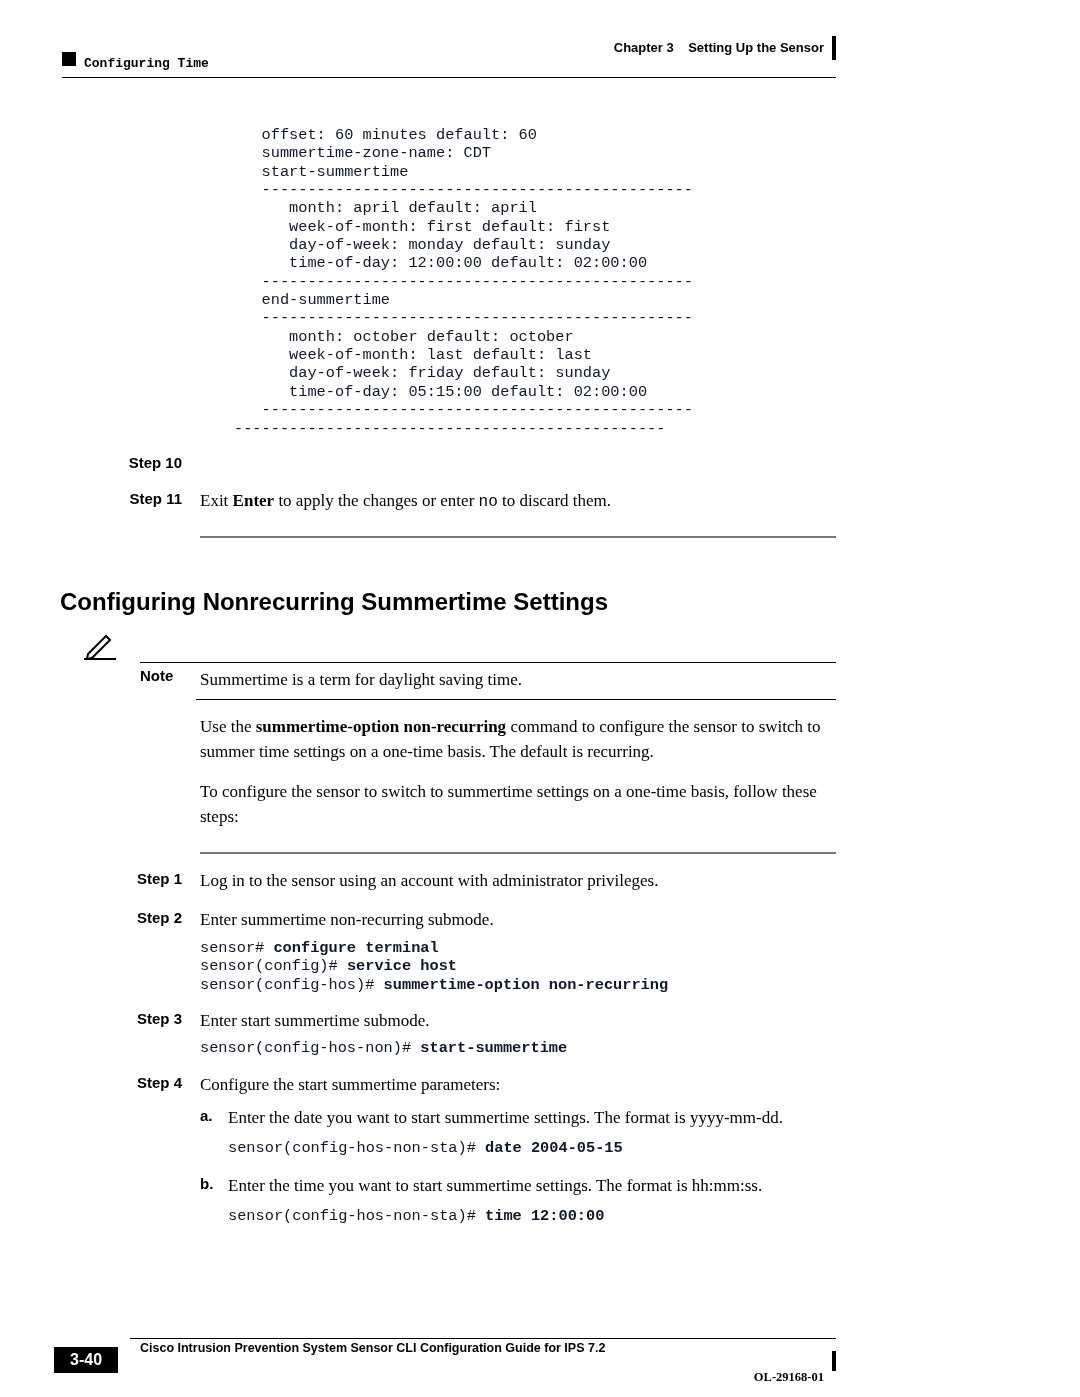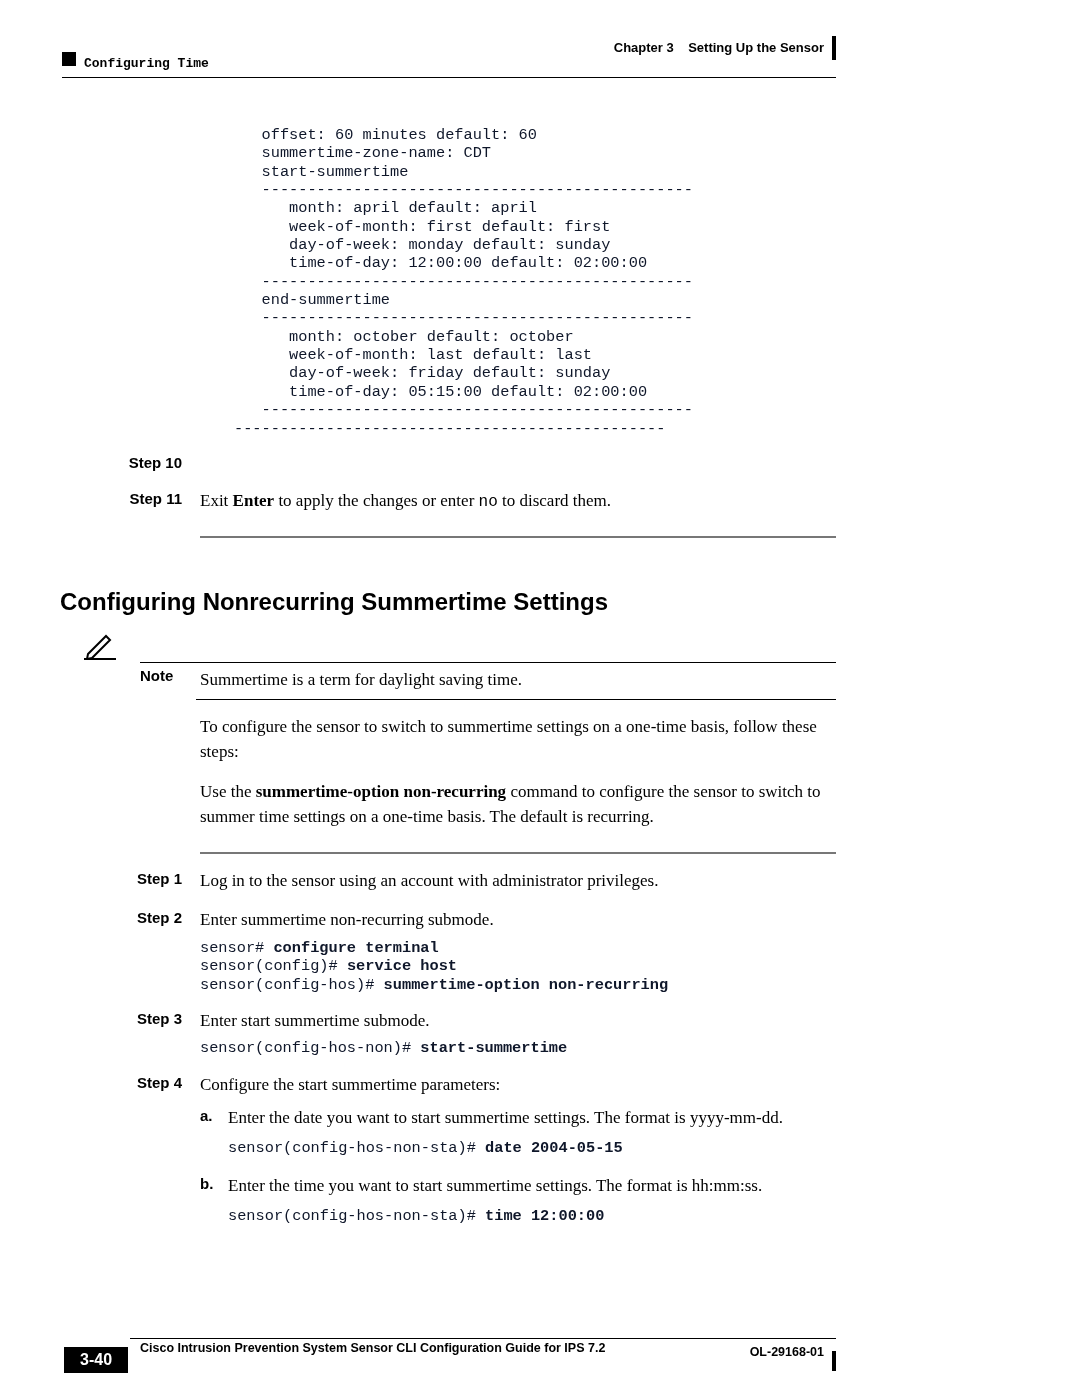--- a/index.html
+++ b/index.html
@@ -184,34 +184,34 @@
   .footer-title {
     position: absolute;
     left: 140px;
     bottom: 42px;
     font-family: Arial, Helvetica, sans-serif;
     font-weight: bold;
     font-size: 12.5px;
   }
   .footer-pagebox {
     position: absolute;
-    left: 64px;
+    left: 54px;
     bottom: 24px;
     background: #000;
     color: #fff;
     font-family: Arial, Helvetica, sans-serif;
     font-weight: bold;
     font-size: 16px;
     padding: 4px 16px;
   }
   .footer-doc {
     position: absolute;
     right: 52px;
-    bottom: 38px;
-    font-family: Liberation Sans, sans-serif;
+    bottom: 12px;
+    font-family: Liberation Serif, serif;
     font-weight: bold;
     font-size: 12.5px;
     text-align: center;
   }
   .footer-bar-right {
     position: absolute;
     right: 40px;
     bottom: 26px;
     width: 4px;
     height: 20px;
@@ -279,24 +279,24 @@
         <div class="note-rule"></div>
         <span>Note</span>
       </div>
       <div class="note-body">
         <div class="note-rule" style="margin-left:-4px"></div>
         <span>Summertime is a term for daylight saving time.</span>
         <div class="note-rule" style="margin:6px 0 0 -4px"></div>
       </div>
     </div>
 
-    <div class="para">To configure the sensor to switch to summertime settings on a one-time basis, follow these steps:</div>
     <div class="para">
       <span>Use the </span><span class="b">summertime-option non-recurring</span><span> command to configure the sensor to switch to summer time settings on a one-time basis. The default is recurring.</span>
     </div>
+    <div class="para">To configure the sensor to switch to summertime settings on a one-time basis, follow these steps:</div>
 
     <hr class="hr-light">
 
     <div class="step-row">
       <div class="step-label">Step 1</div>
       <div class="step-body">Log in to the sensor using an account with administrator privileges.</div>
     </div>
 
     <div class="step-row">
       <div class="step-label">Step 2</div>

